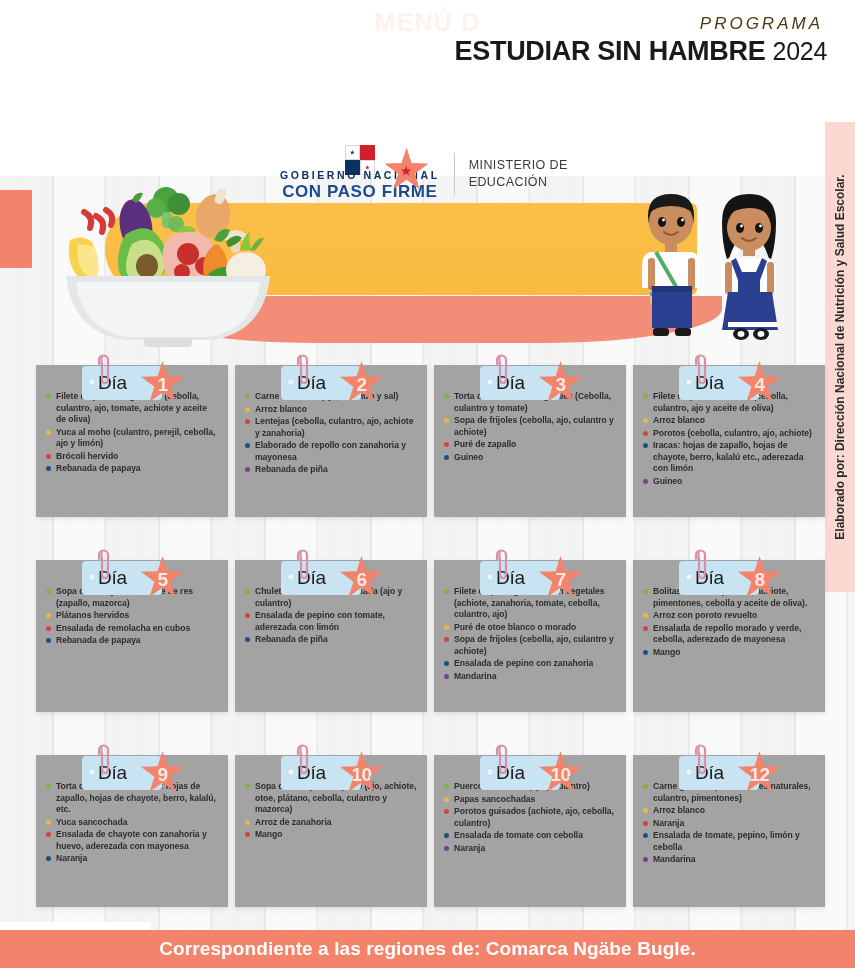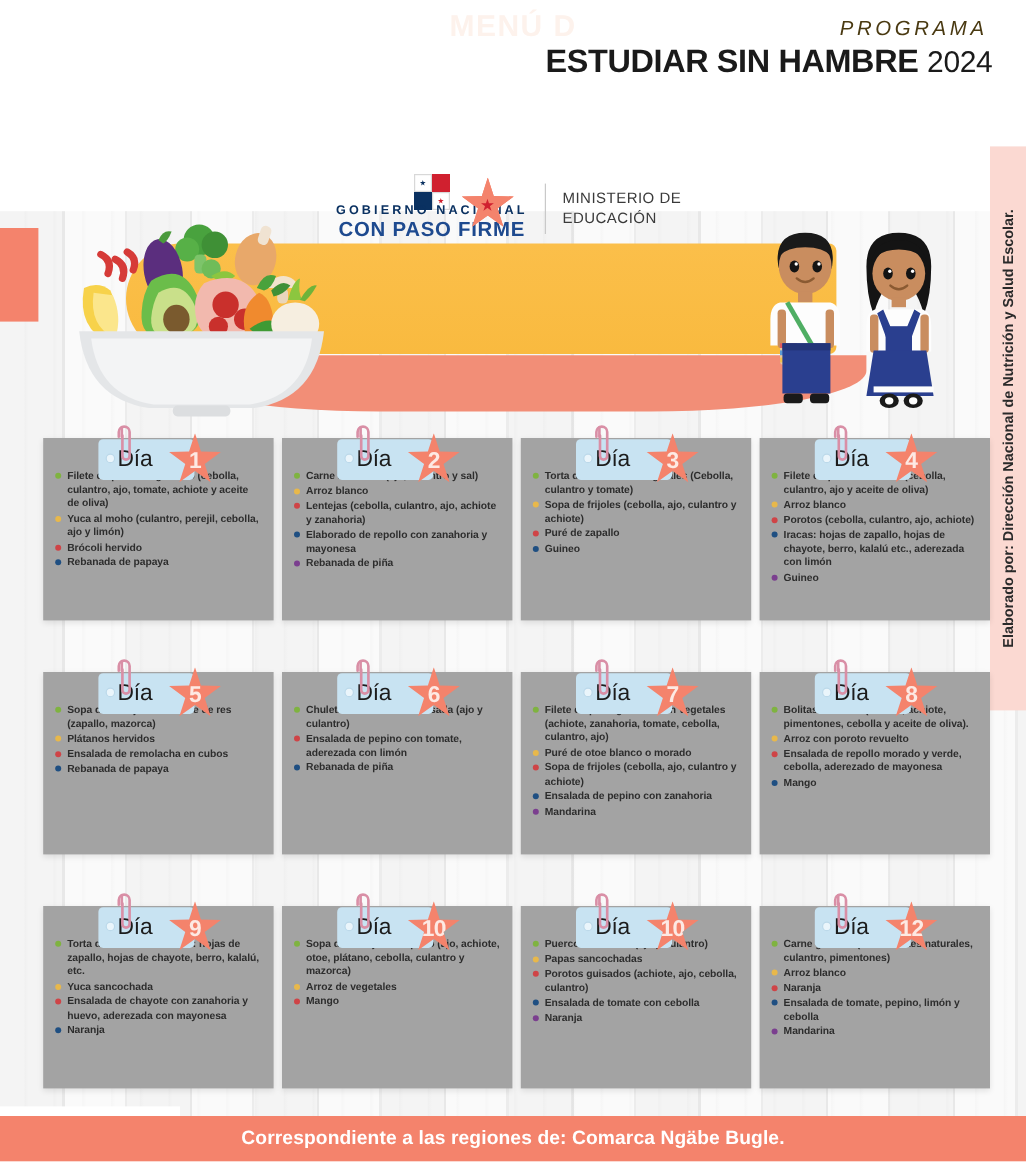--- a/index.html
+++ b/index.html
@@ -184,21 +184,21 @@
     background:var(--dot);
   }
 
   
   .footer {
     position:absolute; left:0; bottom:0; width:855px; height:38px;
     background:#f4836c; z-index:10;
     display:flex; align-items:center; justify-content:center;
   }
   .footer span {
-    font-size:16px; font-weight:700; color:#ffffff; letter-spacing:0.1px;
+    font-size:19px; font-weight:700; color:#ffffff; letter-spacing:0.1px;
   }
   .footer-white-left {
     position:absolute; left:0; bottom:38px; width:150px; height:8px;
     background:#ffffff; z-index:11;
   }
 </style>
 </head>
 <body>
 
 <div class="wood-bg"></div>
@@ -578,21 +578,21 @@
         <svg viewBox="0 0 15 34" width="15" height="34">
           <path d="M3 10 V6 a4.5 4.5 0 0 1 9 0 V26 a3 3 0 0 1 -6 0 V9" fill="none" stroke="#d98fa6" stroke-width="2.2" stroke-linecap="round"></path>
           <path d="M5.5 2 v8" fill="none" stroke="#d98fa6" stroke-width="2.2" stroke-linecap="round"></path>
         </svg>
       </div>
     </div>
     <div class="card">
       <div class="card-body">
         <ul class="items">
           <li style="--dot: #7fb340;">Sopa de lentejas con pollo (ajo, achiote, otoe, plátano, cebolla, culantro y mazorca)</li>
-          <li style="--dot: #e8b84b;">Arroz de vegetales</li>
+          <li style="--dot: #e8b84b;">Arroz de zanahoria</li>
           <li style="--dot: #cf4447;">Mango</li>
         </ul>
       </div>
       <div class="tab">
         <div class="tab-hole"></div>
         <span class="tab-label">Día</span>
       </div>
       <div class="star">
         <span class="star-num">10</span>
       </div>

